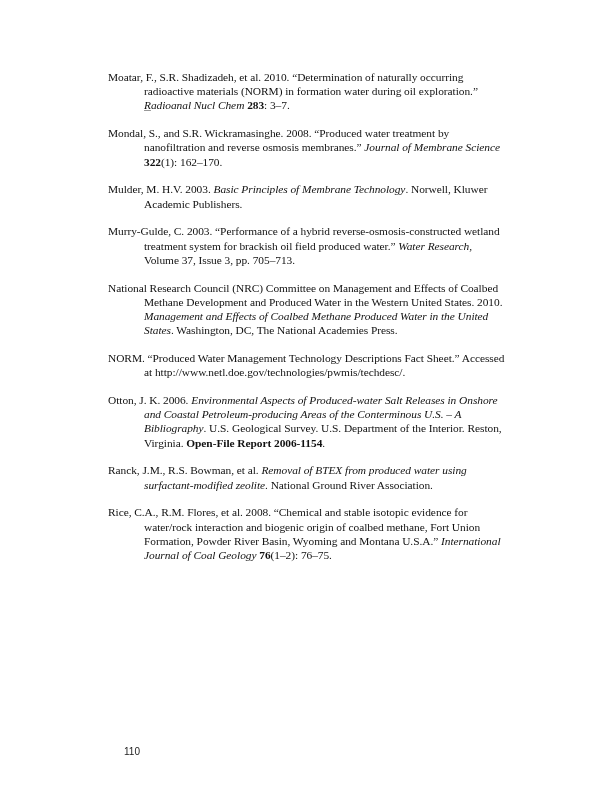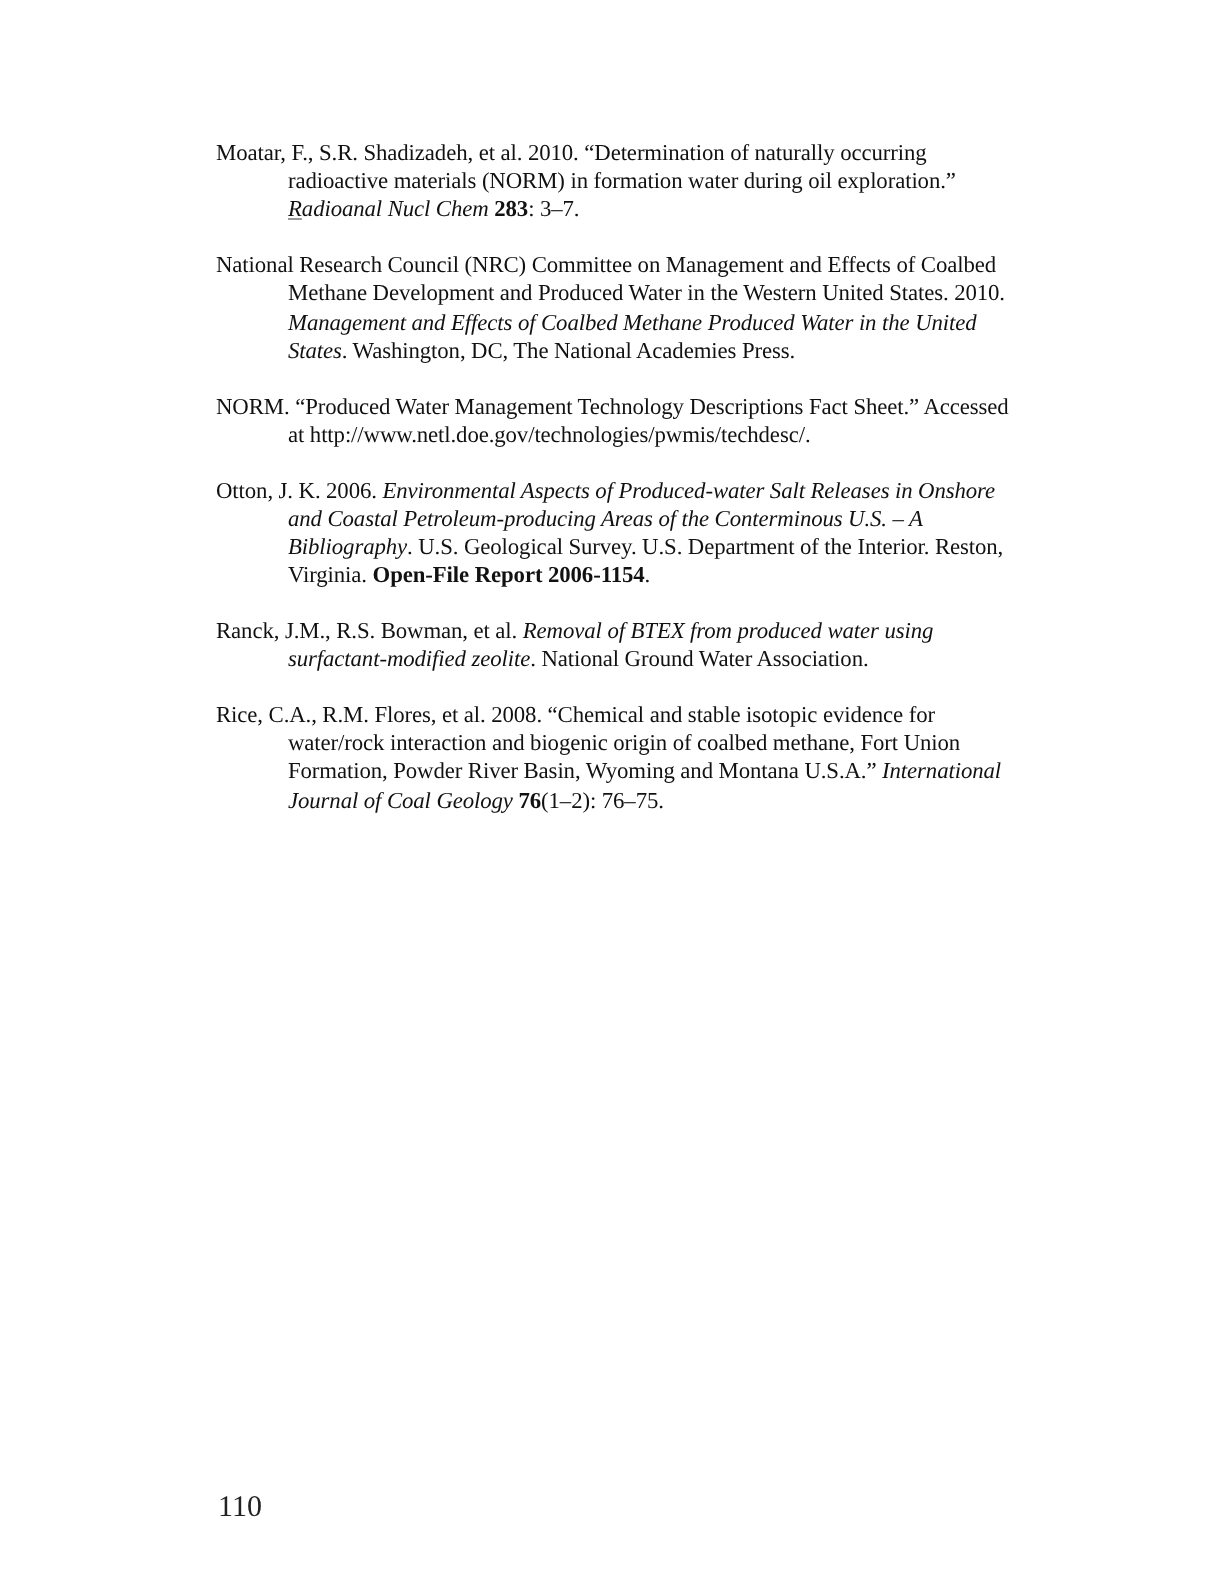--- a/index.html
+++ b/index.html
@@ -35,33 +35,36 @@
       text-indent: -36px;
       margin: 0 0 13.6px 0;
       letter-spacing: -0.05px;
     }
     .ref span { text-indent: 0; }
     .i { font-style: italic; }
     .b { font-weight: bold; }
     .u { text-decoration: underline; text-decoration-color: #999; }
     .page-number {
       position: absolute;
-      left: 109px;
+      left: 124px;
       top: 746px;
-      font-family: Liberation Serif, serif;
-      font-size: 15px;
+      font-family: Liberation Sans, sans-serif;
+      font-size: 10px;
       color: #222;
     }
   </style>
 </head>
 <body>
 
 <div class="page">
   <div class="refs" id="refs">
       <p class="ref"><span>Moatar, F., S.R. Shadizadeh, et al.  2010.  “Determination of naturally occurring radioactive materials (NORM) in formation water during oil exploration.” </span><span class="i u">R</span><span class="i">adioanal Nucl Chem</span><span> </span><span class="b">283</span><span>: 3–7.</span></p>
+      <p class="ref"><span>Mondal, S., and S.R. Wickramasinghe.  2008.  “Produced water treatment by nanofiltration and reverse osmosis membranes.” </span><span class="i">Journal of Membrane Science</span><span> </span><span class="b">322</span><span>(1): 162–170.</span></p>
+      <p class="ref"><span>Mulder, M. H.V.  2003.  </span><span class="i">Basic Principles of Membrane Technology</span><span>.  Norwell, Kluwer Academic Publishers.</span></p>
+      <p class="ref"><span>Murry-Gulde, C.  2003.  “Performance of a hybrid reverse-osmosis-constructed wetland treatment system for brackish oil field produced water.”  </span><span class="i">Water Research</span><span>, Volume 37, Issue 3, pp. 705–713.</span></p>
       <p class="ref"><span>National Research Council (NRC) Committee on Management and Effects of Coalbed Methane Development and Produced Water in the Western United States.  2010.  </span><span class="i">Management and Effects of Coalbed Methane Produced Water in the United States</span><span>. Washington, DC, The National Academies Press.</span></p>
       <p class="ref"><span>NORM. “Produced Water Management Technology Descriptions Fact Sheet.” Accessed at http://www.netl.doe.gov/technologies/pwmis/techdesc/.</span></p>
       <p class="ref"><span>Otton, J. K.  2006.  </span><span class="i">Environmental Aspects of Produced-water Salt Releases in Onshore and Coastal Petroleum-producing Areas of the Conterminous U.S. – A Bibliography</span><span>.  U.S. Geological Survey. U.S. Department of the Interior. Reston, Virginia.  </span><span class="b">Open-File Report 2006-1154</span><span>.</span></p>
-      <p class="ref"><span>Ranck, J.M., R.S. Bowman, et al.  </span><span class="i">Removal of BTEX from produced water using surfactant-modified zeolite</span><span>.  National Ground Water Association.</span></p>
+      <p class="ref"><span>Ranck, J.M., R.S. Bowman, et al.  </span><span class="i">Removal of BTEX from produced water using surfactant-modified zeolite</span><span>.  National Ground River Association.</span></p>
       <p class="ref"><span>Rice, C.A., R.M. Flores, et al.  2008.  “Chemical and stable isotopic evidence for water/rock interaction and biogenic origin of coalbed methane, Fort Union Formation, Powder River Basin, Wyoming and Montana U.S.A.” </span><span class="i">International Journal of Coal Geology</span><span> </span><span class="b">76</span><span>(1–2): 76–75.</span></p>
     </div>
   <div class="page-number">110</div>
 </div>
 
 </body></html>

